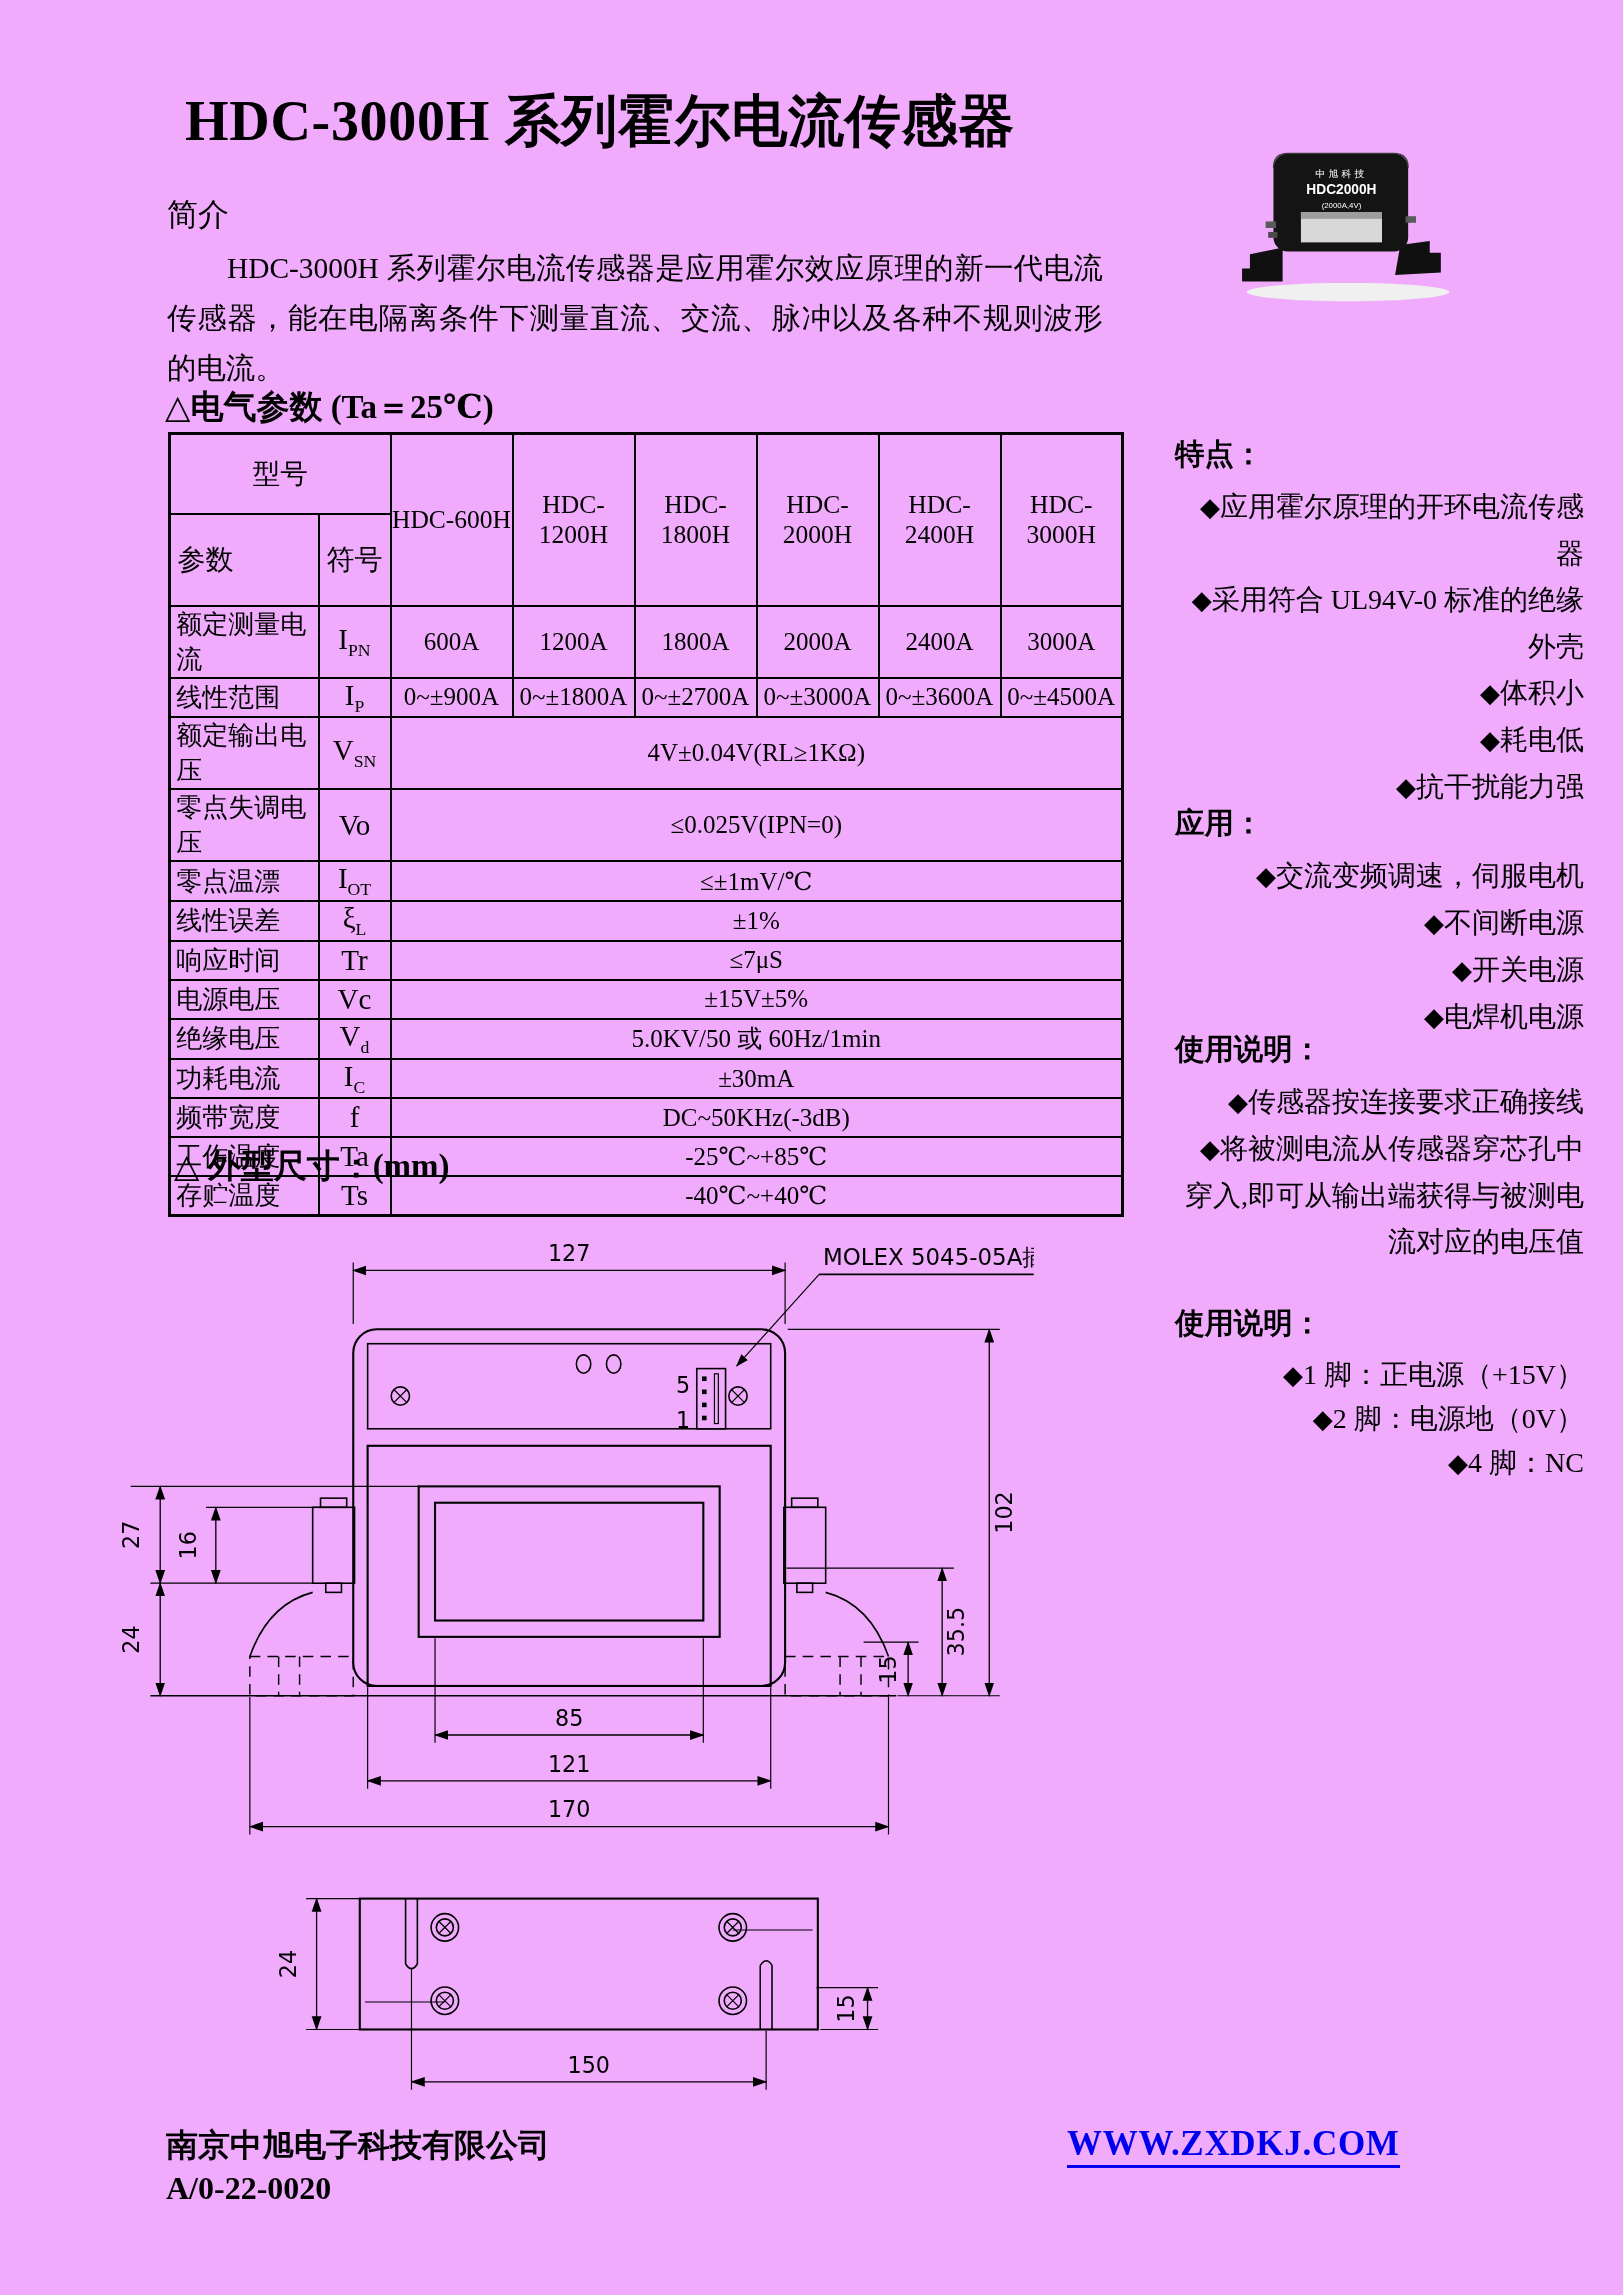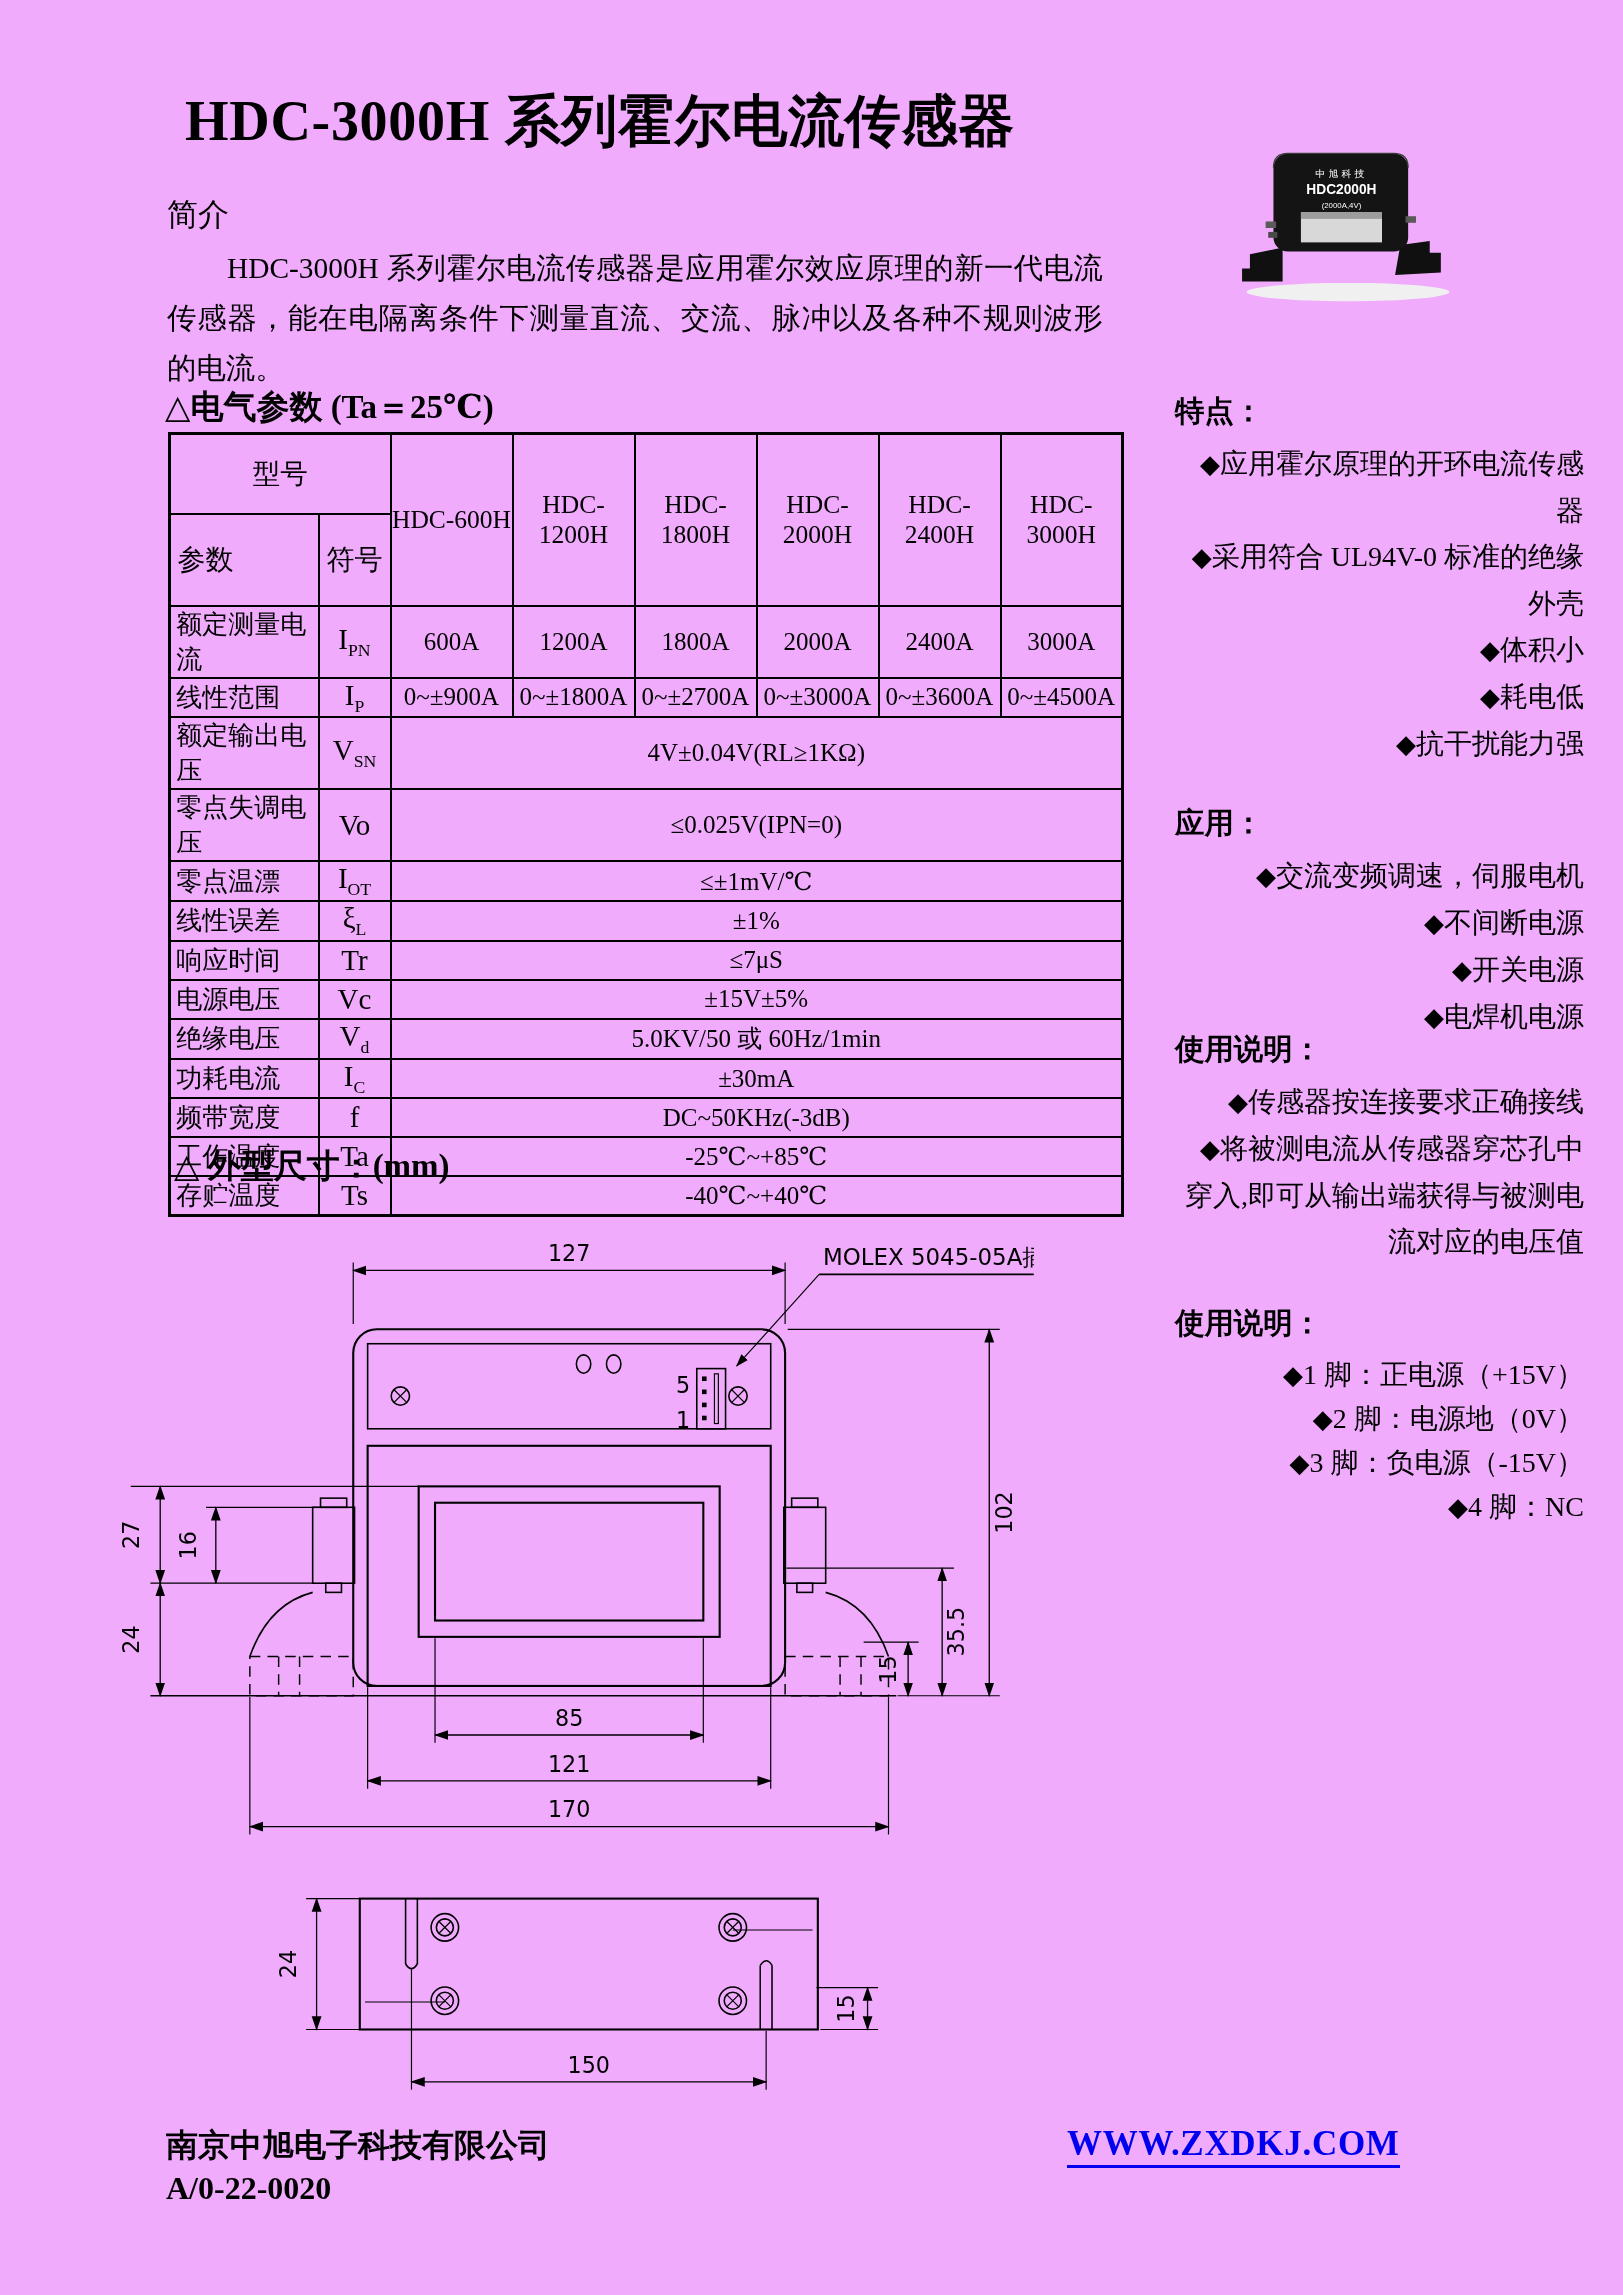--- a/index.html
+++ b/index.html
@@ -25,21 +25,21 @@
   tbody.pt tr{height:39px;}
   td.c-param{text-align:left !important;padding-left:5.2px !important;font-size:26px;}
   td.c-sym{font-size:29px;}
   td.c-sym sub{font-size:17.7px;}
   td.c-val{font-size:25px;}
 
   .sec{position:absolute;left:1175px;width:409px;font-size:28px;line-height:46px;}
   .sec-h{font-weight:bold;font-size:29.4px;margin-bottom:6.5px;}
   .sec-item{text-align:right;}
   .bullet{font-size:26px;}
-  #sec-features{top:388px;}
+  #sec-features{top:431px;}
   #sec-apps{top:800px;}
   #sec-usage{top:1026px;}
   #sec-pins{top:1300px;}
   #sec-pins .sec-item{line-height:43px;margin-bottom:0px;}
 
   .footer-company{left:166px;top:2124px;font-size:32px;font-weight:bold;}
   .footer-code{left:166px;top:2170px;font-size:32px;font-weight:bold;font-family:"Liberation Serif",serif;}
   .footer-url{left:1067px;top:2124px;font-size:35px;font-weight:bold;letter-spacing:0.7px;
               text-decoration:none;border-bottom:3.9px solid;padding-bottom:1.3px;cursor:pointer;}
 
@@ -393,21 +393,20 @@
     </div>
   <div class="sec" id="sec-usage">
       <div class="sec-h">使用说明：</div>
       <div class="sec-item"><span class="bullet">◆</span><span>传感器按连接要求正确接线</span></div>
       <div class="sec-item"><span class="bullet">◆</span><span>将被测电流从传感器穿芯孔中穿入,即可从输出端获得与被测电流对应的电压值</span></div>
     </div>
   <div class="sec" id="sec-pins">
       <div class="sec-h">使用说明：</div>
       <div class="sec-item"><span class="bullet">◆</span><span>1 脚：正电源（+15V）</span></div>
       <div class="sec-item"><span class="bullet">◆</span><span>2 脚：电源地（0V）</span></div>
-      <div class="sec-item"><span class="bullet">◆</span><span>3 脚：负电源（-15V）</span></div>
       <div class="sec-item"><span class="bullet">◆</span><span>4 脚：NC</span></div>
     </div>
 
   <div class="abs footer-company">南京中旭电子科技有限公司</div>
   <div class="abs footer-code">A/0-22-0020</div>
   <a class="abs footer-url" id="site-link" href="#" style="color: rgb(0, 0, 238); border-bottom-color: rgb(0, 0, 238);">WWW.ZXDKJ.COM</a>
 
 </div>
 
 

